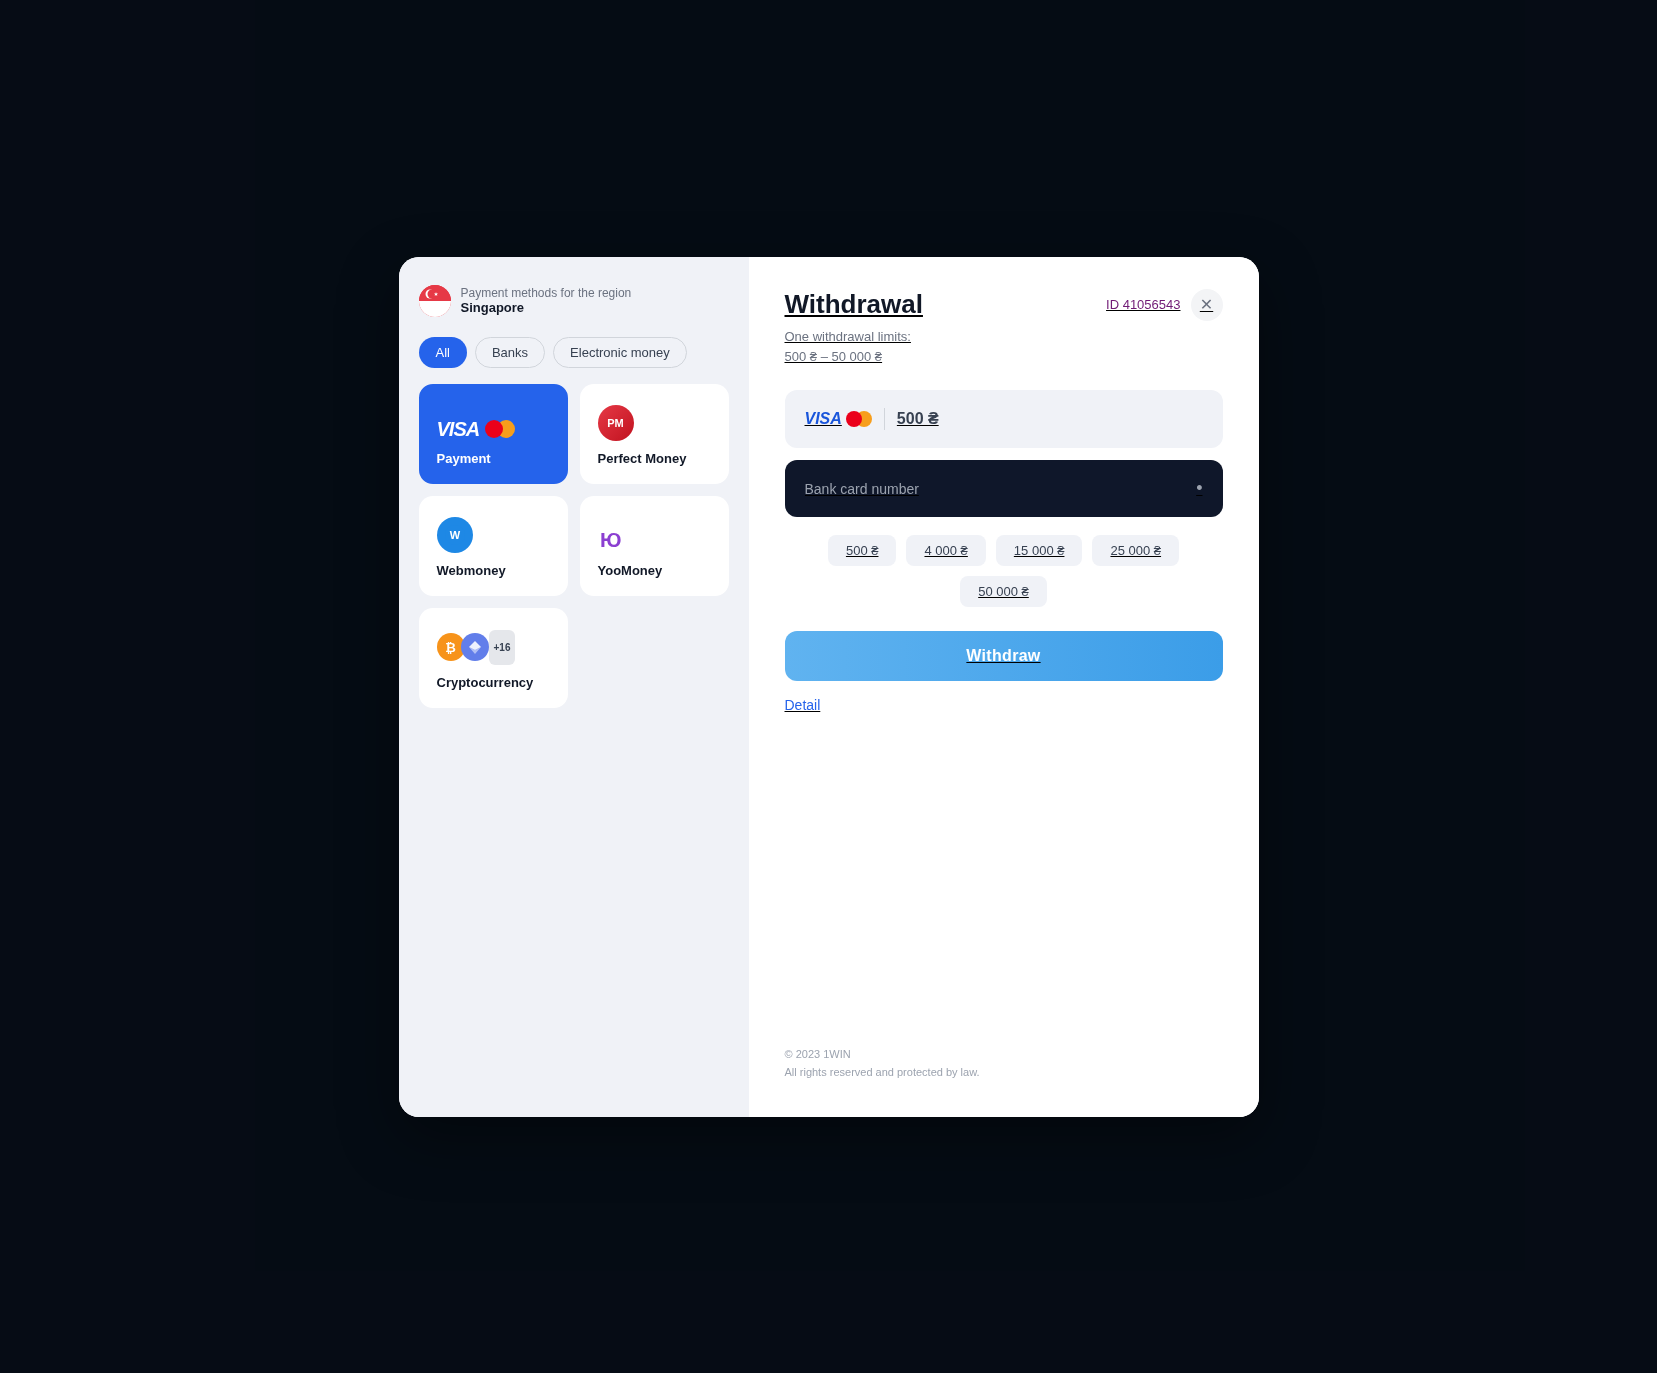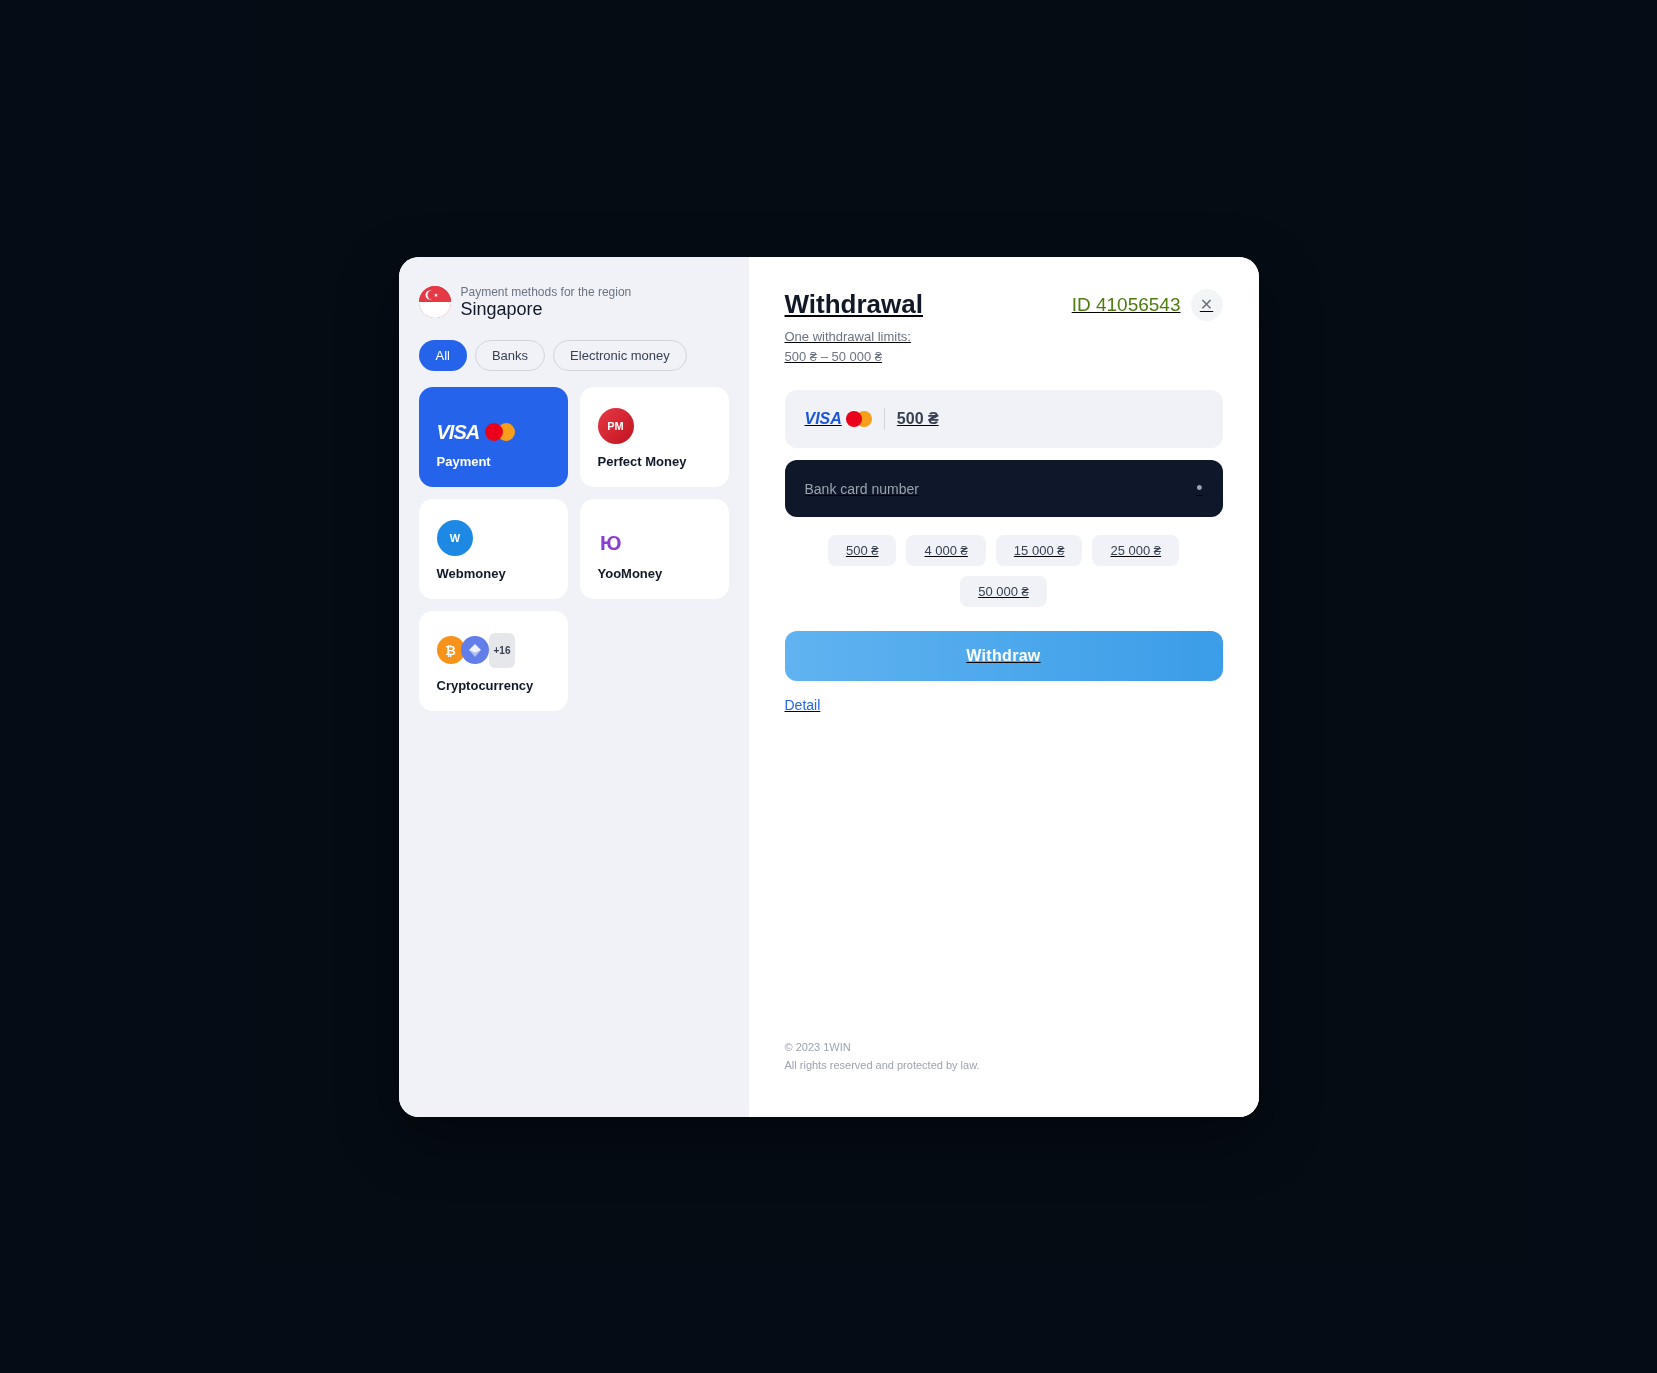--- a/index.html
+++ b/index.html
@@ -61,22 +61,22 @@
     .flag-icon svg { width: 32px; height: 32px; }
     .region-text {
       display: flex;
       flex-direction: column;
     }
     .region-label {
       font-size: 12px;
       color: #6b7280;
     }
     .region-name {
-      font-size: 18px;
-      font-weight: 400;
+      font-size: 13px;
+      font-weight: 700;
       color: #111827;
     }
     .filter-tabs {
       display: flex;
       gap: 8px;
       flex-wrap: wrap;
     }
     .filter-tab {
       padding: 7px 16px;
       border-radius: 20px;
@@ -220,22 +220,22 @@
       font-size: 26px;
       font-weight: 700;
       color: #111827;
     }
     .withdrawal-meta {
       display: flex;
       align-items: center;
       gap: 10px;
     }
     .withdrawal-id {
-      font-size: 19px;
-      color: #4d7c0f;
+      font-size: 13px;
+      color: #701a75;
     }
     .close-btn {
       width: 32px; height: 32px;
       border-radius: 50%;
       background: #f3f4f6;
       border: none;
       cursor: pointer;
       display: flex; align-items: center; justify-content: center;
       font-size: 16px; color: #6b7280;
     }
@@ -316,21 +316,21 @@
       letter-spacing: 0.3px;
     }
     .detail-link {
       font-size: 14px;
       color: #2563eb;
       cursor: pointer;
       text-decoration: none;
     }
     .footer-text {
       position: absolute;
-      bottom: 42px;
+      bottom: 35px;
       left: 36px;
       font-size: 11px;
       color: #9ca3af;
       line-height: 1.6;
     }
   </style>
 </head>
 <body>
 
 <div class="bg-overlay"></div>

